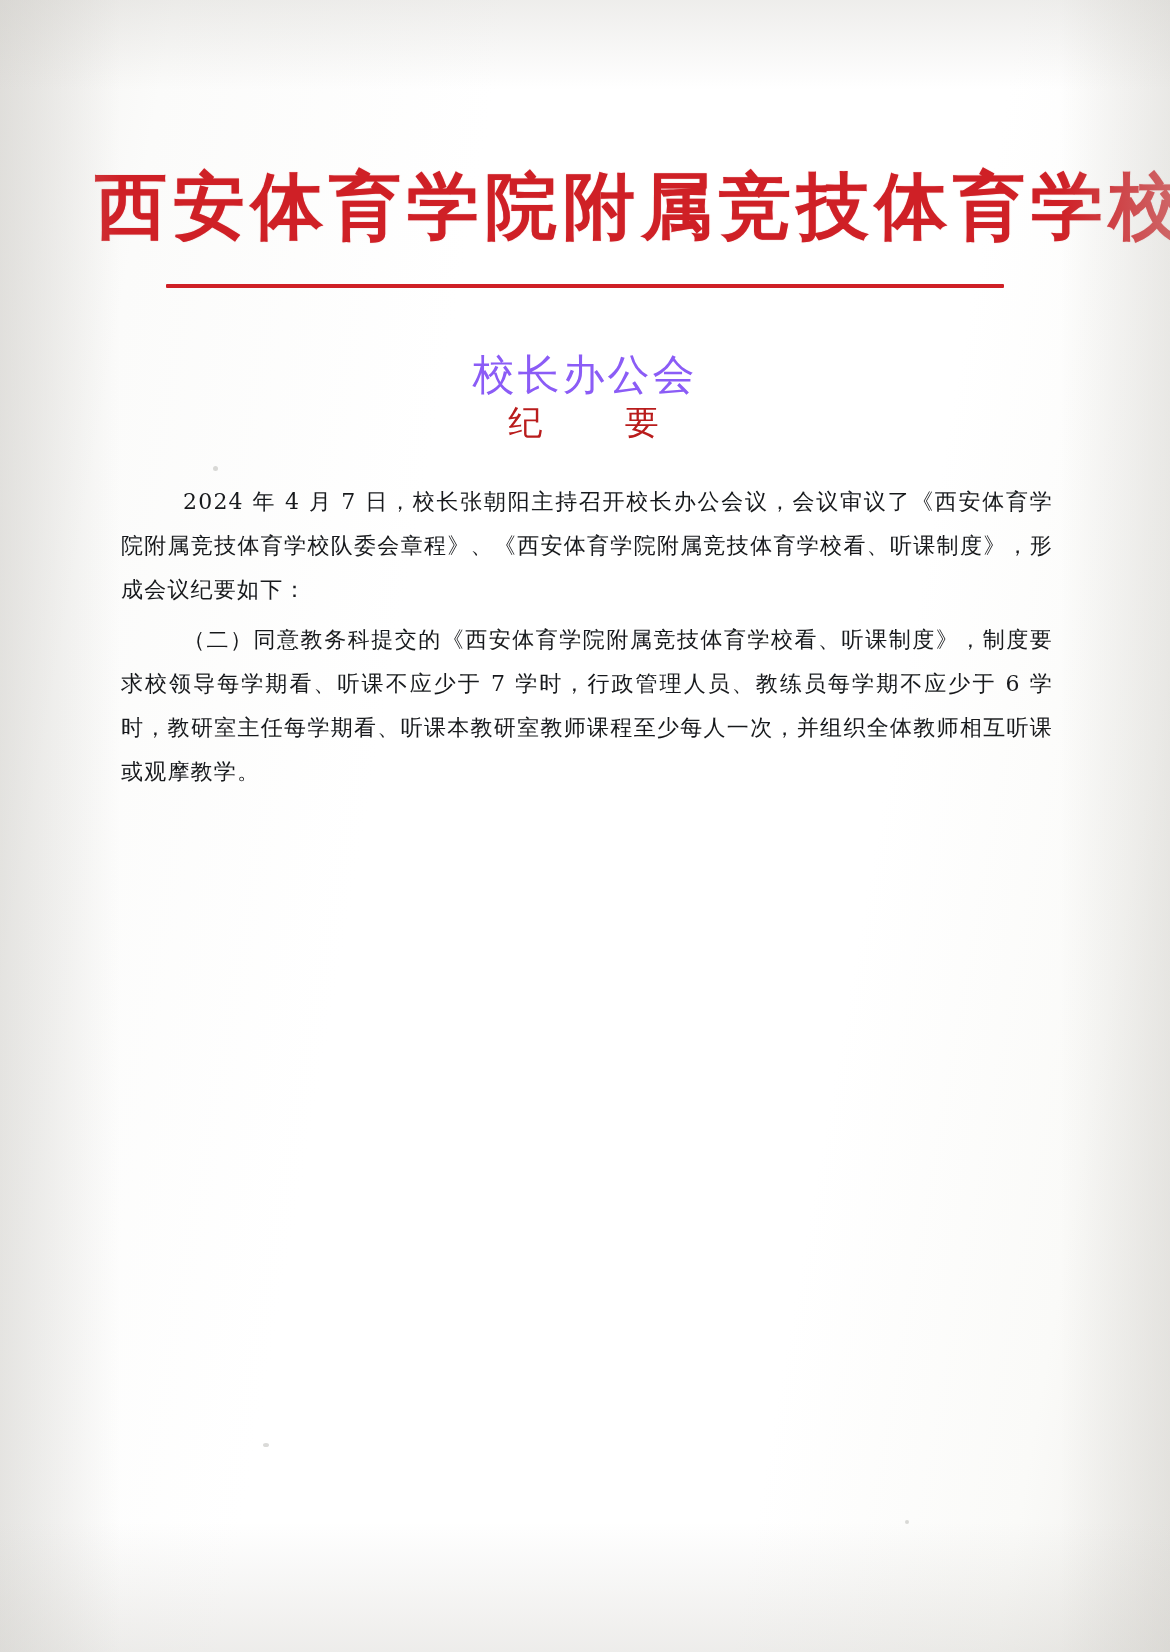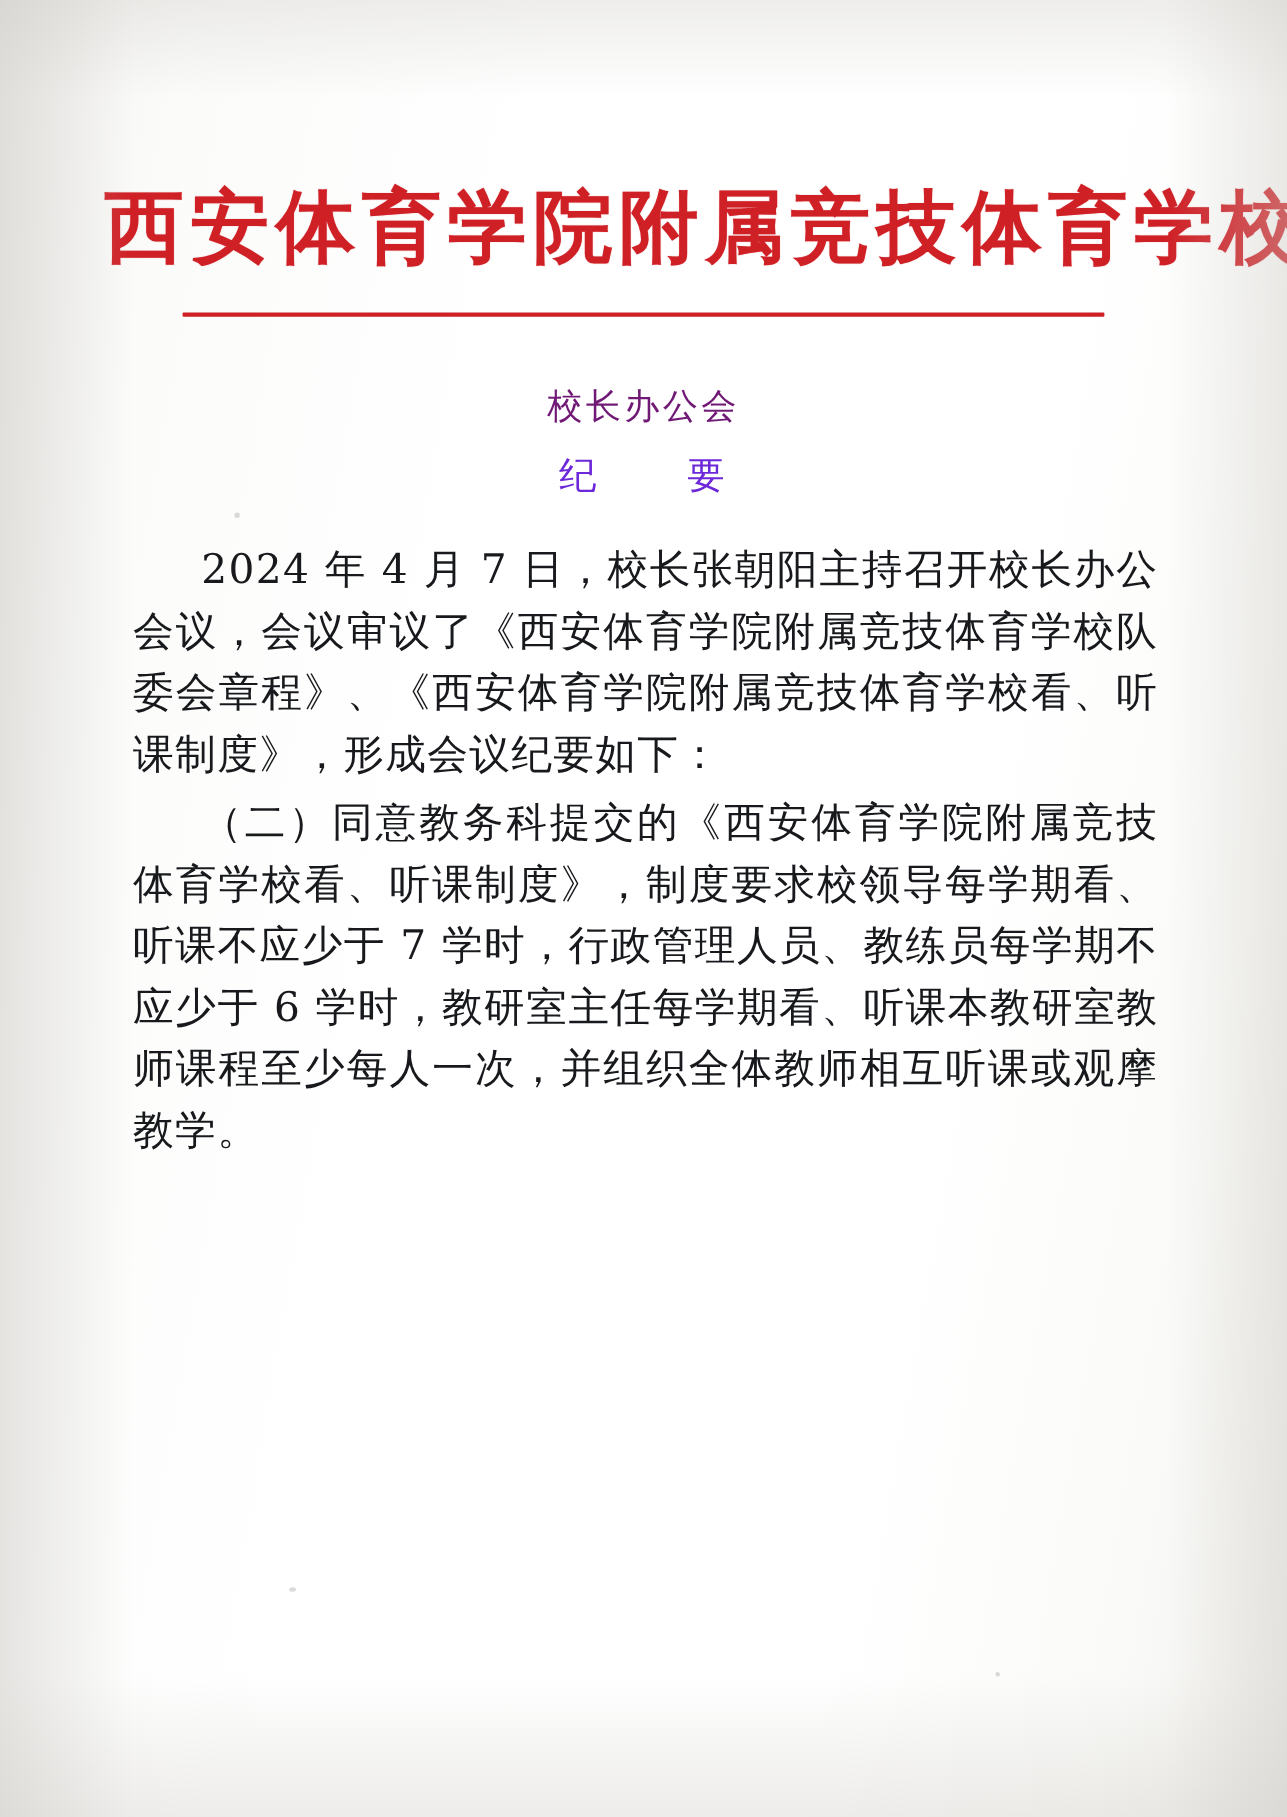--- a/index.html
+++ b/index.html
@@ -78,44 +78,43 @@
     background: #cf2026;
     border-radius: 1px;
   }
 
   
   .doc-heading {
     margin-top: 62px;
     text-align: center;
   }
   .doc-title {
-    font-size: 32px;
+    font-size: 42px;
     letter-spacing: 3px;
-    color: #701a75;
+    color: #8b5cf6;
     line-height: 1.2;
   }
   .doc-subtitle {
-    margin-top: 22px;
     font-size: 34px;
     letter-spacing: 3px;
-    color: #6d28d9;
+    color: #b91c1c;
   }
   .doc-subtitle .gap {
     display: inline-block;
     width: 52px;
   }
 
   
   .body-text {
     margin-top: 34px;
     padding: 0 22px 0 26px;
   }
   .para {
-    font-size: 37px;
-    line-height: 56px;
+    font-size: 22px;
+    line-height: 44px;
     text-align: justify;
     text-justify: inter-ideograph;
     letter-spacing: 1.2px;
     color: #17191c;
     margin: 0 0 6px 0;
   }
   .para.indent {
     text-indent: 62px;
   }
   .para.tight {

